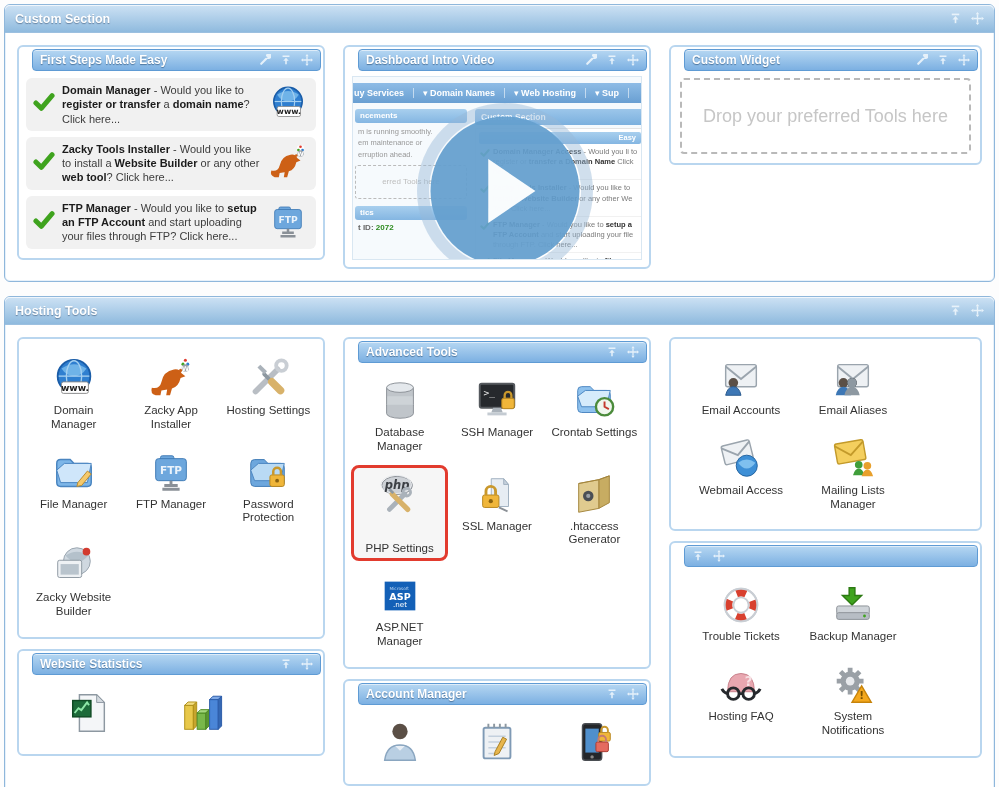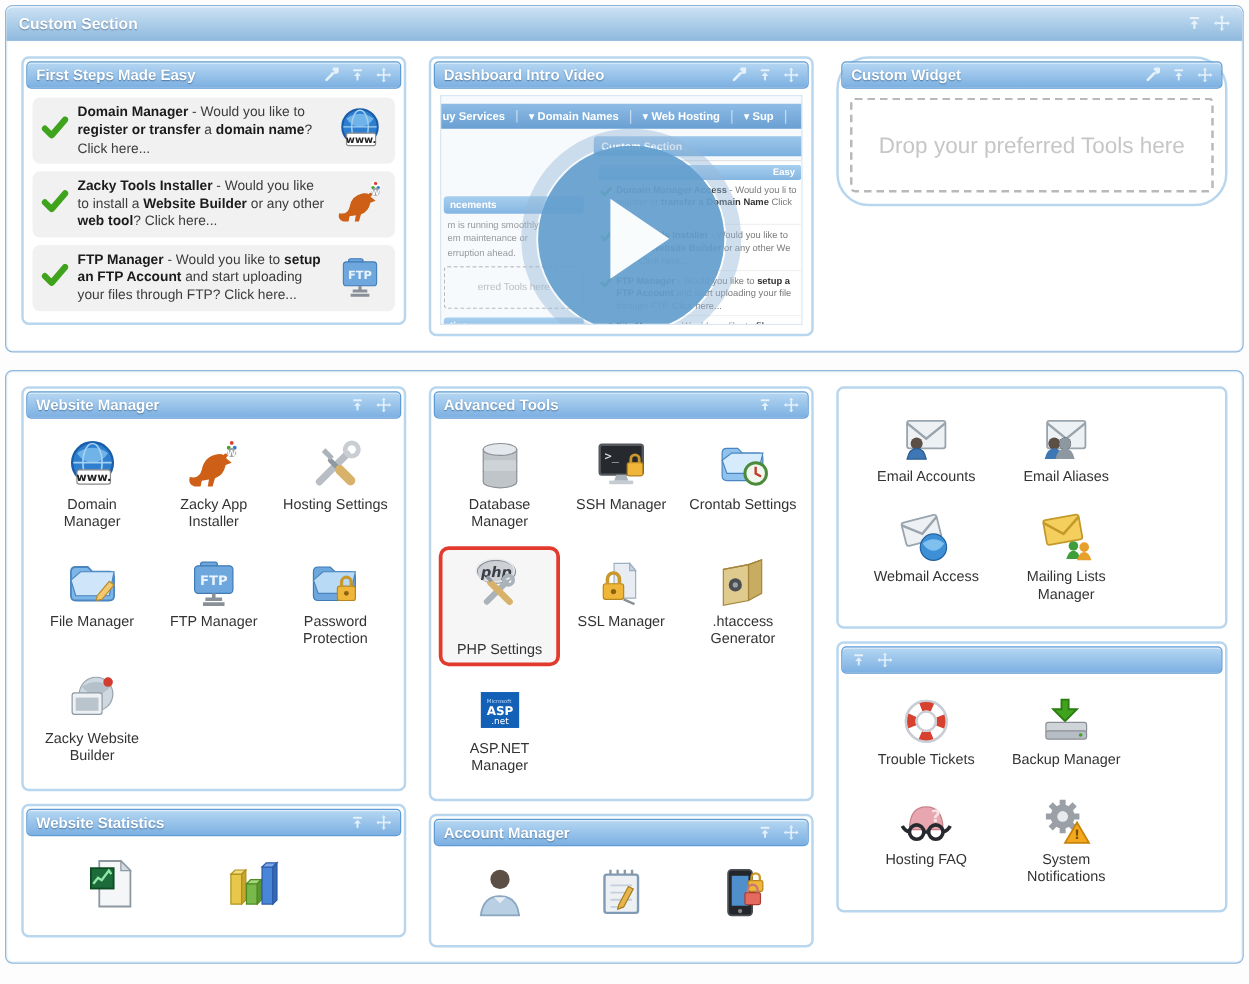--- a/index.html
+++ b/index.html
@@ -27,26 +27,27 @@
   .hicon { width:13px; height:13px; opacity:.9; cursor:pointer; }
   .hicon svg { display:block; width:100%; height:100%; }
   .section-body { padding: 12px; display:flex; gap: 18px; align-items: flex-start; }
   .section-body.cols { gap: 18px; }
   .col { display:flex; flex-direction:column; gap:10px; width:308px; }
   .col.col-r { width:313px; }
 
   
   .panel { border: 2px solid #b9d6ef; border-radius: 6px; background:#fff; padding:2px; width:100%; }
   .w-steps, .w-video { width:308px; }
-  .w-widget { width:313px;border-radius:26px; }
+  .w-widget { width:313px; }
   .panel-header {
     height: 22px; display:flex; align-items:center; padding: 0 7px;
     background: linear-gradient(#b6d7f2, #7cb0e2);
     border: 1px solid #5f9bd4; border-radius: 4px;
     box-shadow: inset 0 1px 0 rgba(255,255,255,.55);
+    margin-left: 11px;
   }
   .panel-title { color:#fff; font-weight:bold; font-size:12px; flex:1;
     text-shadow: 0 1px 1px rgba(70,110,150,.9); white-space:nowrap; }
   .panel-header .hicon { width:12px; height:12px; }
 
   
   .steps { padding: 7px 5px; display:flex; flex-direction:column; gap:6px; }
   .step { background:#f1f1f1; border-radius:6px; padding:5px 7px; display:flex; align-items:center; gap:7px; cursor:pointer; }
   .check { width:22px; flex:0 0 22px; }
   .check svg { width:22px; height:18px; }
@@ -57,21 +58,21 @@
 
   
   .video-body { padding: 5px; }
   .thumb { position:relative; height:184px; overflow:hidden; background:#f6fafd; border:1px solid #d9e7f2; cursor:pointer; }
   .t-nav { position:absolute; top:6px; left:-8px; width:460px; height:20px;
     background:linear-gradient(#8ebce6,#699fd2); color:#fff; font-size:9px; font-weight:bold;
     display:flex; align-items:center; }
   .t-nav-item { padding:0 9px; border-right:1px solid rgba(255,255,255,.55); white-space:nowrap; }
   .t-left { position:absolute; left:2px; top:32px; width:112px; }
   .t-mini-hdr { height:14px; background:linear-gradient(#a8cfee,#84b6e2); border-radius:3px;
-    color:#fff; font-size:8px; font-weight:bold; line-height:14px; padding:0 5px;margin-top:48px; }
+    color:#fff; font-size:8px; font-weight:bold; line-height:14px; padding:0 5px; }
   .t-lines { font-size:7.5px; color:#999; line-height:1.5; padding:3px 3px 1px; }
   .t-drop { margin-top:4px; height:34px; border:1px dashed #bbb; border-radius:3px;
     color:#bdbdbd; font-size:8px; display:flex; align-items:center; justify-content:center; }
   .t-stats { margin-top:7px; }
   .t-id { font-size:8px; color:#666; padding:3px; font-weight:bold; }
   .t-id b { color:#2c8a1e;text-align:center; }
   .t-right { position:absolute; left:122px; right:-4px; top:32px; bottom:-4px; }
   .t-cs-hdr { height:16px; background:linear-gradient(#9cc6ea,#7bb0de); border-radius:3px;
     color:#fff; font-weight:bold; font-size:8.5px; line-height:16px; padding:0 6px; }
   .t-cs-body { background:#fff; border:1px solid #e4e4e4; margin-top:3px; padding:3px; }
@@ -327,42 +328,42 @@
         </div>
         <div class="widget-body">
           <div class="dropzone">Drop your preferred Tools here</div>
         </div>
       </div>
 
     </div>
   </section>
 
   <section class="section">
+    <div class="section-header">
+      <span class="section-title">Hosting Tools</span>
+      <span class="hdr-icons">
+        <span class="hicon">
+            <svg viewBox="0 0 14 14">
+              <path d="M3 2.6h8" stroke="#eef6fc" stroke-width="1.8"></path>
+              <path d="M7 12V6.4" stroke="#eef6fc" stroke-width="1.8"></path>
+              <path d="M7 4.4 3.8 8h6.4z" fill="#eef6fc"></path>
+            </svg>
+          </span>
+        <span class="hicon">
+            <svg viewBox="0 0 14 14">
+              <path d="M7 2.5v9M2.5 7h9" stroke="#eef6fc" stroke-width="1.5"></path>
+              <path d="M7 0l1.9 2.5H5.1zM7 14l1.9-2.5H5.1zM0 7l2.5-1.9v3.8zM14 7l-2.5-1.9v3.8z" fill="#eef6fc"></path>
+            </svg>
+          </span>
+      </span>
+    </div>
     <div class="section-body cols">
 
       <div class="col">
         <div class="panel">
-          <div class="panel-header">
-            <span class="panel-title">Website Manager</span>
-            <span class="hdr-icons">
-              <span class="hicon">
-                  <svg viewBox="0 0 14 14">
-                    <path d="M3 2.6h8" stroke="#eef6fc" stroke-width="1.8"></path>
-                    <path d="M7 12V6.4" stroke="#eef6fc" stroke-width="1.8"></path>
-                    <path d="M7 4.4 3.8 8h6.4z" fill="#eef6fc"></path>
-                  </svg>
-                </span>
-              <span class="hicon">
-                  <svg viewBox="0 0 14 14">
-                    <path d="M7 2.5v9M2.5 7h9" stroke="#eef6fc" stroke-width="1.5"></path>
-                    <path d="M7 0l1.9 2.5H5.1zM7 14l1.9-2.5H5.1zM0 7l2.5-1.9v3.8zM14 7l-2.5-1.9v3.8z" fill="#eef6fc"></path>
-                  </svg>
-                </span>
-            </span>
-          </div>
           <div class="grid cols3">
 
           <div class="tool">
                 <span class="tool-icon">
                   <svg viewBox="0 0 48 48">
                     <circle cx="24" cy="21" r="17" fill="#2f7fd0" stroke="#1a5da8" stroke-width="2"></circle>
                     <path d="M11 13q13-9 26 0-5 8-13 8t-13-8" fill="#6fb3e8"></path>
                     <ellipse cx="24" cy="21" rx="8" ry="16" fill="none" stroke="#a5d0f0" stroke-width="1.4"></ellipse>
                     <path d="M8 21h32" stroke="#a5d0f0" stroke-width="1.4"></path>
                     <rect x="11" y="27" width="28" height="12" rx="2" fill="#fff" stroke="#8a8a8a"></rect>

